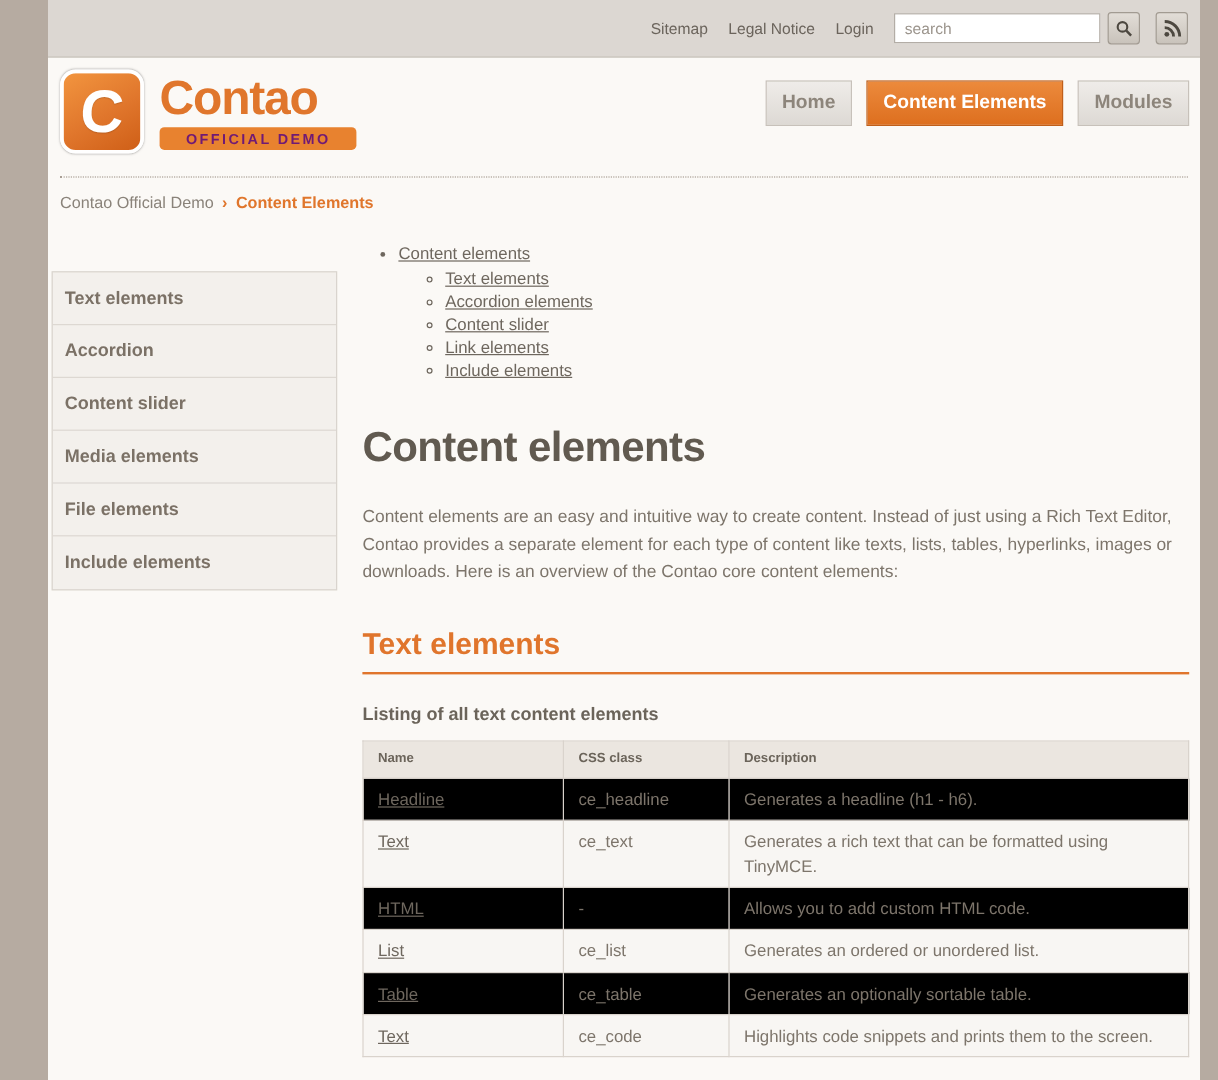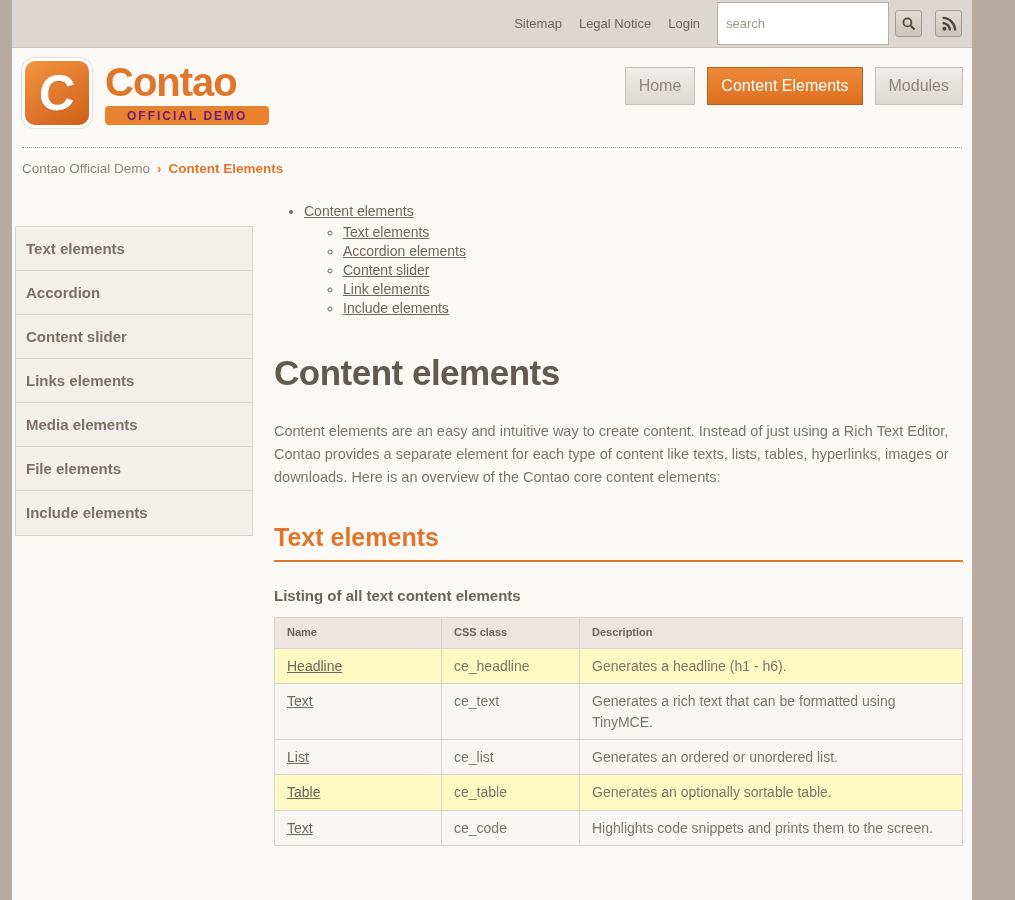--- a/index.html
+++ b/index.html
@@ -3,21 +3,21 @@
 <meta charset="utf-8">
 <style>
   * { margin:0; padding:0; box-sizing:border-box; }
   html,body { width:1015px; height:900px; }
   body {
     background:#b6aba1;
     font-family:"Liberation Sans", sans-serif;
     overflow:hidden;
   }
   .page {
-    margin-left:12px;
+    margin-left:40px;
     width:960px;
     min-height:900px;
     background:#fbf9f6;
   }
 
   
   .topbar {
     height:48px;
     background:#dcd7d2;
     border-bottom:1px solid #c9c3bc;
@@ -28,21 +28,21 @@
   }
   .topbar a.tlink {
     font-size:13px;
     color:#6b645c;
     text-decoration:none;
     margin-right:17px;
     cursor:pointer;
   }
   .search-input {
     width:172px;
-    height:43px;
+    height:25px;
     border:1px solid #b3ada6;
     background:#fff;
     padding:0 8px;
     font-size:13px;
     color:#6f6961;
     font-family:"Liberation Sans", sans-serif;
   }
   .search-input::placeholder { color:#9c958d; }
   .sq-btn {
     width:27px; height:27px;
@@ -81,21 +81,21 @@
     display:inline-block;
     margin-top:3px;
     background:#e8822f;
     color:#701a75;
     font-size:12px; font-weight:bold; letter-spacing:2px;
     padding:3px 22px 2px;
     border-radius:4px;
   }
   .nav { position:absolute; right:9px; top:19px; display:flex; gap:12px; }
   .nav-btn {
-    font-size:16px; font-weight:normal;
+    font-size:16px; font-weight:bold;
     color:#8d857b;
     background:linear-gradient(#efece9,#ddd9d4);
     border:1px solid #c7c1ba;
     padding:9px 13px;
     cursor:pointer;
     white-space:nowrap;
   }
   .nav-btn.active {
     background:linear-gradient(#ec8a3c,#dd6f1f);
     border-color:#c05f1a;
@@ -174,21 +174,21 @@
     vertical-align:top;
     line-height:1.45;
   }
   table.ce th {
     background:#ebe6e0;
     color:#6b645a;
     font-size:11px;
   }
   table.ce col.c-name { width:167px; }
   table.ce col.c-css  { width:138px; }
-  tr.odd  td { background:#fef9c3; }
+  tr.odd  td { background:#000000; }
   tr.even td { background:#f8f6f3; }
   table.ce td { color:#7d756b; }
   table.ce td a { color:#6e675e; text-decoration:underline; cursor:pointer; }
 </style>
 </head>
 <body>
 
 <div class="page">
 
   <div class="topbar">
@@ -235,21 +235,20 @@
   <div class="breadcrumb">
     <a>Contao Official Demo</a><span class="sep">›</span><span class="current">Content Elements</span>
   </div>
 
   <div class="cols">
 
     <div class="sidebar">
       <div class="side-item">Text elements</div>
       <div class="side-item">Accordion</div>
       <div class="side-item">Content slider</div>
-      <div class="side-item">Links elements</div>
       <div class="side-item">Media elements</div>
       <div class="side-item">File elements</div>
       <div class="side-item">Include elements</div>
     </div>
 
     <div class="main">
 
       <ul class="toc">
         <li>
           <a>Content elements</a>
@@ -288,20 +287,25 @@
           <tr class="odd">
             <td><a>Headline</a></td>
             <td>ce_headline</td>
             <td>Generates a headline (h1 - h6).</td>
           </tr>
           <tr class="even">
             <td><a>Text</a></td>
             <td>ce_text</td>
             <td>Generates a rich text that can be formatted using TinyMCE.</td>
           </tr>
+          <tr class="odd">
+            <td><a>HTML</a></td>
+            <td>-</td>
+            <td>Allows you to add custom HTML code.</td>
+          </tr>
           <tr class="even">
             <td><a>List</a></td>
             <td>ce_list</td>
             <td>Generates an ordered or unordered list.</td>
           </tr>
           <tr class="odd">
             <td><a>Table</a></td>
             <td>ce_table</td>
             <td>Generates an optionally sortable table.</td>
           </tr>

